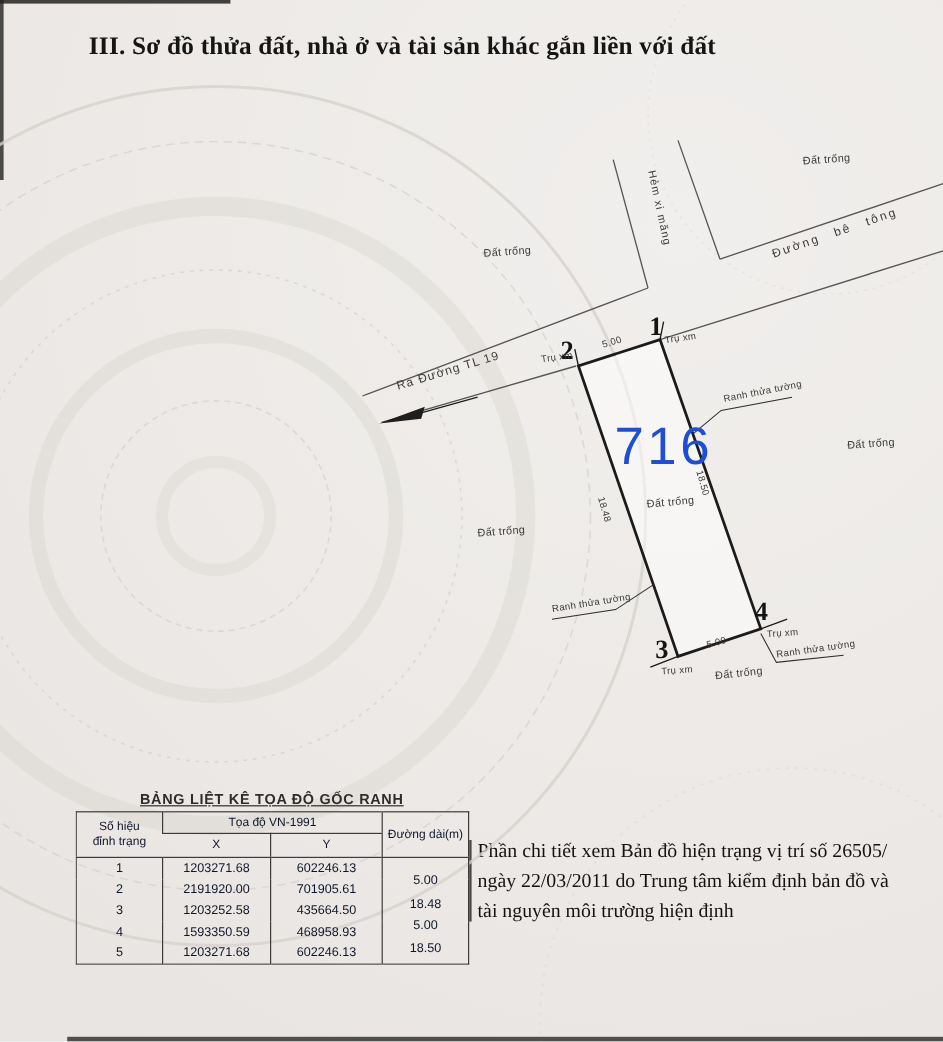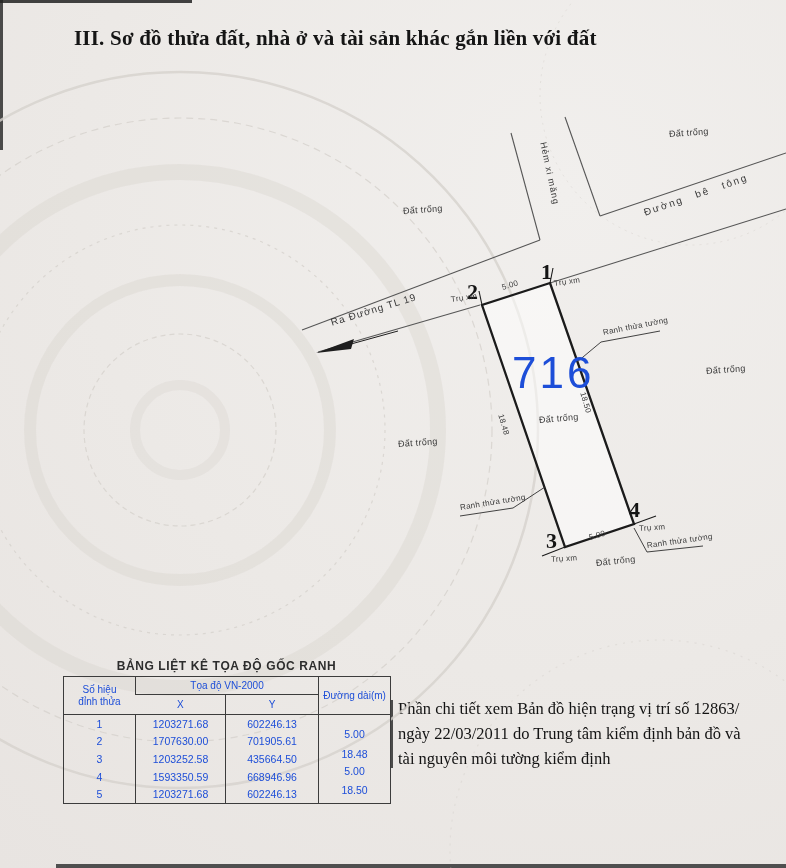--- a/index.html
+++ b/index.html
@@ -37,25 +37,25 @@
   .plotnum{
     position:absolute;left:512px;top:351px;
     font-weight:normal;font-size:44px;letter-spacing:3px;
     color:#1d4ed8;line-height:1;
   }
   
   .tbl-wrap{left:63px;top:659px;width:327px;z-index:2;}
   .tbl-title{
     width:327px;text-align:center;
     font-size:12px;font-weight:bold;letter-spacing:.6px;color:#2d2d2d;
-    margin-bottom:3px;white-space:nowrap;
+    margin-bottom:3px;white-space:nowrap;text-decoration:underline;
   }
   table.coords{
     border-collapse:collapse;table-layout:fixed;width:327px;
-    border:1.6px solid #3c3c3c;color:#1d4ed8;
+    border:1.6px solid #3c3c3c;color:#0f172a;
   }
   table.coords td{
     text-align:center;vertical-align:middle;
     font-size:10.5px;padding:0;overflow:hidden;
   }
   table.coords td + td{border-left:1.3px solid #3c3c3c;}
   tr.h1 td{height:17px;font-size:10px;}
   tr.h2 td{height:19px;font-size:10px;border-bottom:1.4px solid #3c3c3c;}
   td.grp{border-bottom:1.3px solid #3c3c3c;}
   td.span2{border-bottom:1.4px solid #3c3c3c;line-height:1.15;font-size:10px;}
@@ -168,60 +168,60 @@
     <colgroup>
         <col style="width:72px">
         <col style="width:90px">
         <col style="width:93px">
         <col style="width:72px">
       </colgroup>
     <tbody>
         <tr class="h1">
       <td rowspan="2" class="span2">
         <span>Số hiệu</span><br>
-        <span>đỉnh thửa</span>
+        <span>đỉnh trạng</span>
       </td>
-      <td colspan="2" class="grp">Tọa độ VN-2000</td>
+      <td colspan="2" class="grp">Tọa độ VN-1991</td>
       <td rowspan="2" class="span2">Đường dài(m)</td>
     </tr>
     <tr class="h2">
       <td>X</td>
       <td>Y</td>
     </tr>
     <tr class="d">
       <td>1</td>
       <td>1203271.68</td>
       <td>602246.13</td>
       <td rowspan="5" class="lencell">
         <div class="lenv v0">5.00</div>
         <div class="lenv v1">18.48</div>
         <div class="lenv v2">5.00</div>
         <div class="lenv v3">18.50</div>
       </td>
     </tr>
     <tr class="d">
       <td>2</td>
-      <td>1707630.00</td>
+      <td>2191920.00</td>
       <td>701905.61</td>
     </tr>
     <tr class="d">
       <td>3</td>
       <td>1203252.58</td>
       <td>435664.50</td>
     </tr>
     <tr class="d">
       <td>4</td>
       <td>1593350.59</td>
-      <td>668946.96</td>
+      <td>468958.93</td>
     </tr>
     <tr class="d">
       <td>5</td>
       <td>1203271.68</td>
       <td>602246.13</td>
     </tr>
   </tbody>
     </table>
 </div>
 
 <div class="abs note-rule"></div>
-<div class="note-line" style="top:699px;">Phần chi tiết xem Bản đồ hiện trạng vị trí số 12863/</div>
+<div class="note-line" style="top:699px;">Phần chi tiết xem Bản đồ hiện trạng vị trí số 26505/</div>
 <div class="note-line" style="top:724px;">ngày 22/03/2011 do Trung tâm kiểm định bản đồ và</div>
-<div class="note-line" style="top:749px;">tài nguyên môi tường kiểm định</div>
+<div class="note-line" style="top:749px;">tài nguyên môi trường hiện định</div>
 
 </body></html>

